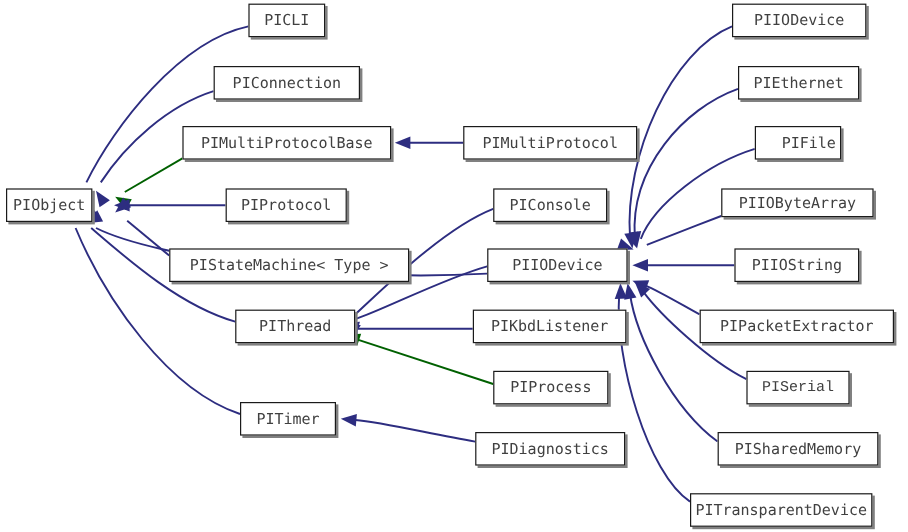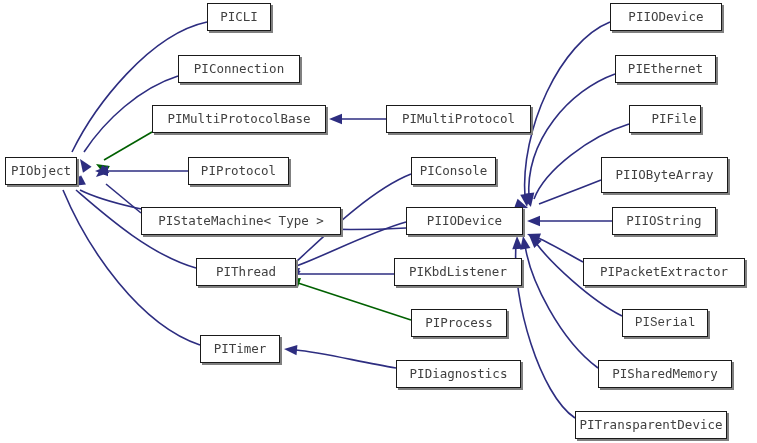--- a/index.html
+++ b/index.html
@@ -125,21 +125,21 @@
       </div>
       <div class="node" style="left: 196px; top: 258px; width: 100px; height: 28px; background: rgb(255, 255, 255); border-color: rgb(26, 26, 26); box-shadow: rgb(128, 128, 128) 2px 2px 0px 0px;">
         <span class="node-label">PIThread</span>
       </div>
       <div class="node" style="left: 200px; top: 335px; width: 80px; height: 28px; background: rgb(255, 255, 255); border-color: rgb(26, 26, 26); box-shadow: rgb(128, 128, 128) 2px 2px 0px 0px;">
         <span class="node-label">PITimer</span>
       </div>
       <div class="node" style="left: 386px; top: 105px; width: 145px; height: 28px; background: rgb(255, 255, 255); border-color: rgb(26, 26, 26); box-shadow: rgb(128, 128, 128) 2px 2px 0px 0px;">
         <span class="node-label">PIMultiProtocol</span>
       </div>
-      <div class="node" style="left: 411px; top: 157px; width: 85px; height: 28px; background: rgb(255, 255, 255); border-color: rgb(26, 26, 26); box-shadow: rgb(128, 128, 128) 2px 2px 0px 0px;">
+      <div class="node" style="left: 411px; top: 157px; width: 95px; height: 28px; background: rgb(255, 255, 255); border-color: rgb(26, 26, 26); box-shadow: rgb(128, 128, 128) 2px 2px 0px 0px;">
         <span class="node-label">PIConsole</span>
       </div>
       <div class="node" style="left: 406px; top: 207px; width: 117px; height: 28px; background: rgb(255, 255, 255); border-color: rgb(26, 26, 26); box-shadow: rgb(128, 128, 128) 2px 2px 0px 0px;">
         <span class="node-label">PIIODevice</span>
       </div>
       <div class="node" style="left: 394px; top: 258px; width: 128px; height: 28px; background: rgb(255, 255, 255); border-color: rgb(26, 26, 26); box-shadow: rgb(128, 128, 128) 2px 2px 0px 0px;">
         <span class="node-label">PIKbdListener</span>
       </div>
       <div class="node" style="left: 411px; top: 309px; width: 96px; height: 28px; background: rgb(255, 255, 255); border-color: rgb(26, 26, 26); box-shadow: rgb(128, 128, 128) 2px 2px 0px 0px;">
         <span class="node-label">PIProcess</span>
@@ -149,21 +149,21 @@
       </div>
       <div class="node" style="left: 610px; top: 3px; width: 112px; height: 28px; background: rgb(255, 255, 255); border-color: rgb(26, 26, 26); box-shadow: rgb(128, 128, 128) 2px 2px 0px 0px;">
         <span class="node-label">PIIODevice</span>
       </div>
       <div class="node" style="left: 615px; top: 55px; width: 101px; height: 28px; background: rgb(255, 255, 255); border-color: rgb(26, 26, 26); box-shadow: rgb(128, 128, 128) 2px 2px 0px 0px;">
         <span class="node-label">PIEthernet</span>
       </div>
       <div class="node" style="left: 629px; top: 105px; width: 72px; height: 28px; background: rgb(255, 255, 255); border-color: rgb(26, 26, 26); box-shadow: rgb(128, 128, 128) 2px 2px 0px 0px; padding-left: 18px;">
         <span class="node-label">PIFile</span>
       </div>
-      <div class="node" style="left: 601px; top: 157px; width: 127px; height: 36px; background: rgb(255, 255, 255); border-color: rgb(26, 26, 26); box-shadow: rgb(128, 128, 128) 2px 2px 0px 0px;">
+      <div class="node" style="left: 601px; top: 157px; width: 127px; height: 24px; background: rgb(255, 255, 255); border-color: rgb(26, 26, 26); box-shadow: rgb(128, 128, 128) 2px 2px 0px 0px;">
         <span class="node-label">PIIOByteArray</span>
       </div>
       <div class="node" style="left: 612px; top: 207px; width: 104px; height: 28px; background: rgb(255, 255, 255); border-color: rgb(26, 26, 26); box-shadow: rgb(128, 128, 128) 2px 2px 0px 0px;">
         <span class="node-label">PIIOString</span>
       </div>
       <div class="node" style="left: 583px; top: 258px; width: 162px; height: 28px; background: rgb(255, 255, 255); border-color: rgb(26, 26, 26); box-shadow: rgb(128, 128, 128) 2px 2px 0px 0px;">
         <span class="node-label">PIPacketExtractor</span>
       </div>
       <div class="node" style="left: 622px; top: 309px; width: 86px; height: 28px; background: rgb(255, 255, 255); border-color: rgb(26, 26, 26); box-shadow: rgb(128, 128, 128) 2px 2px 0px 0px; font-family: Liberation Mono, monospace;">
         <span class="node-label">PISerial</span>

